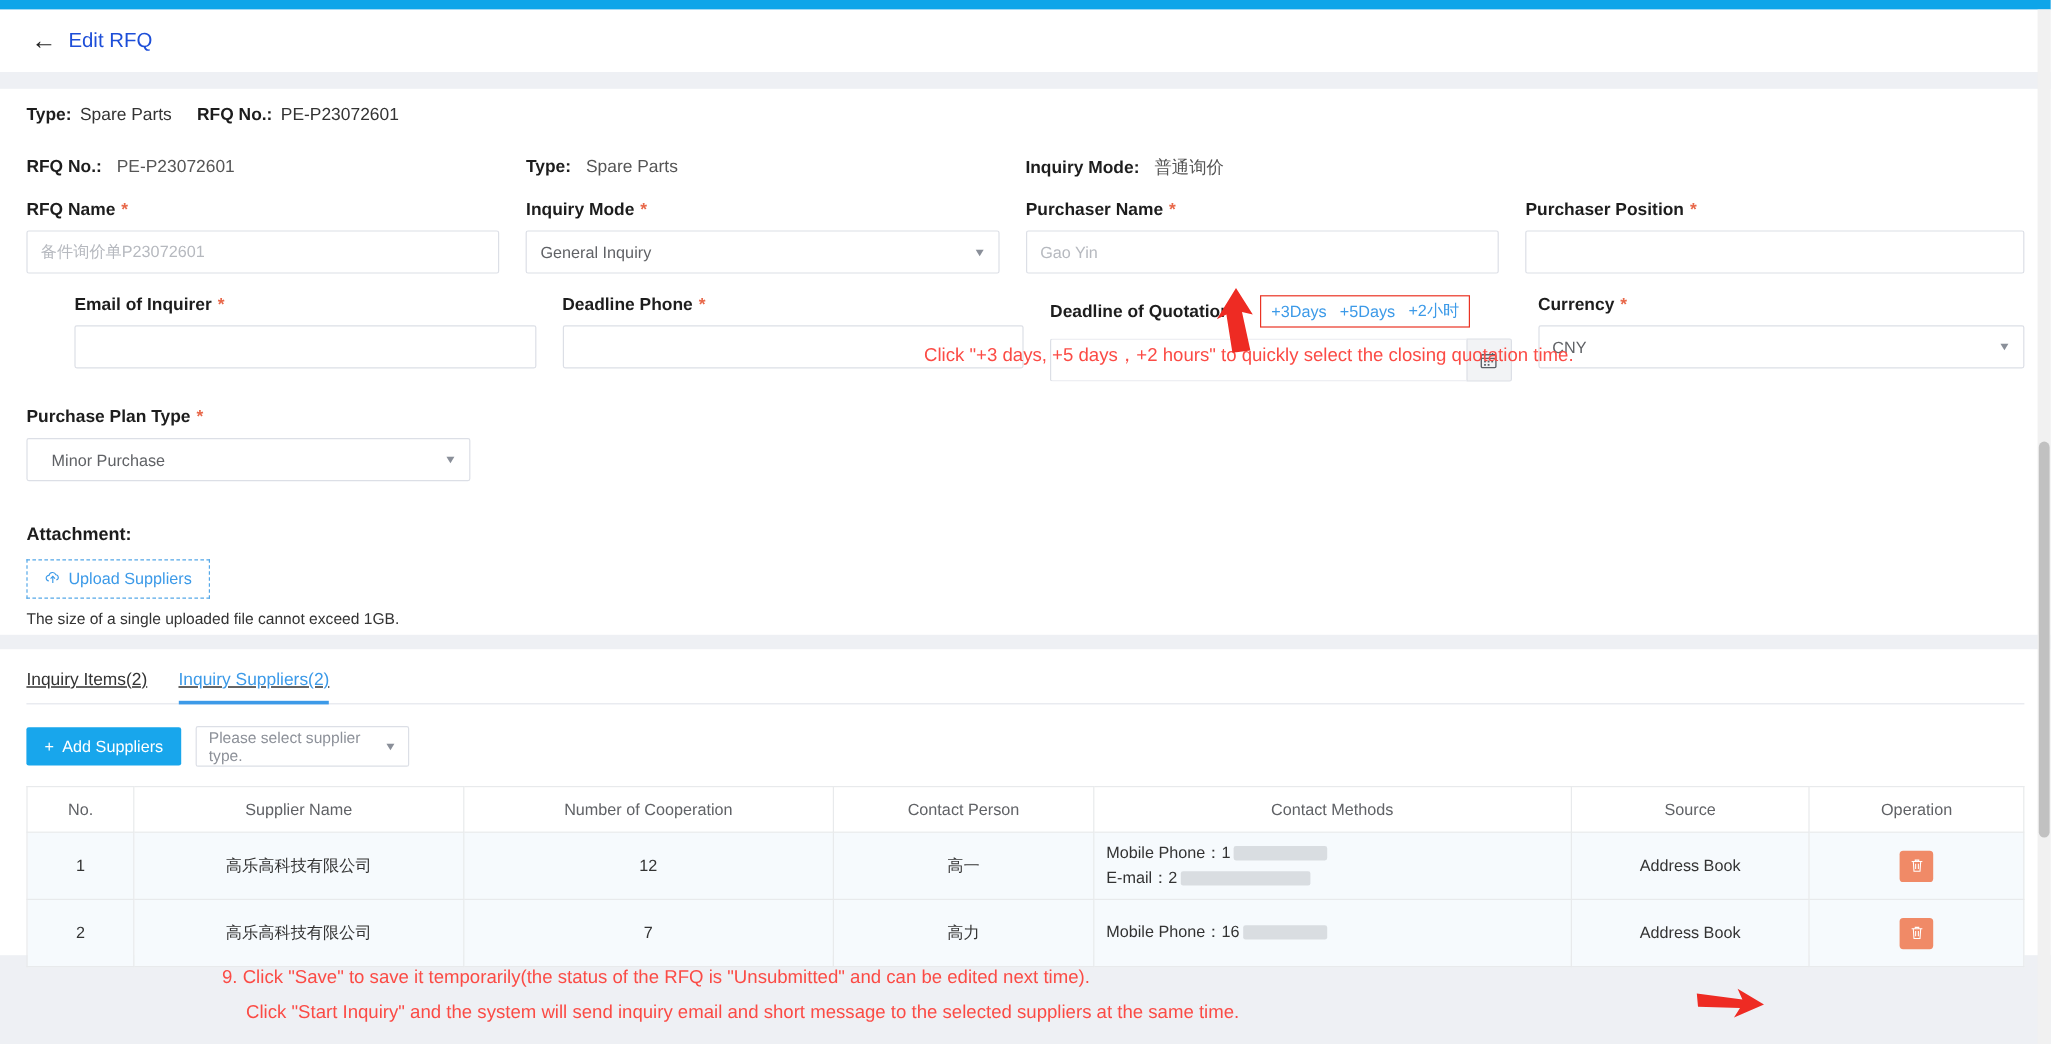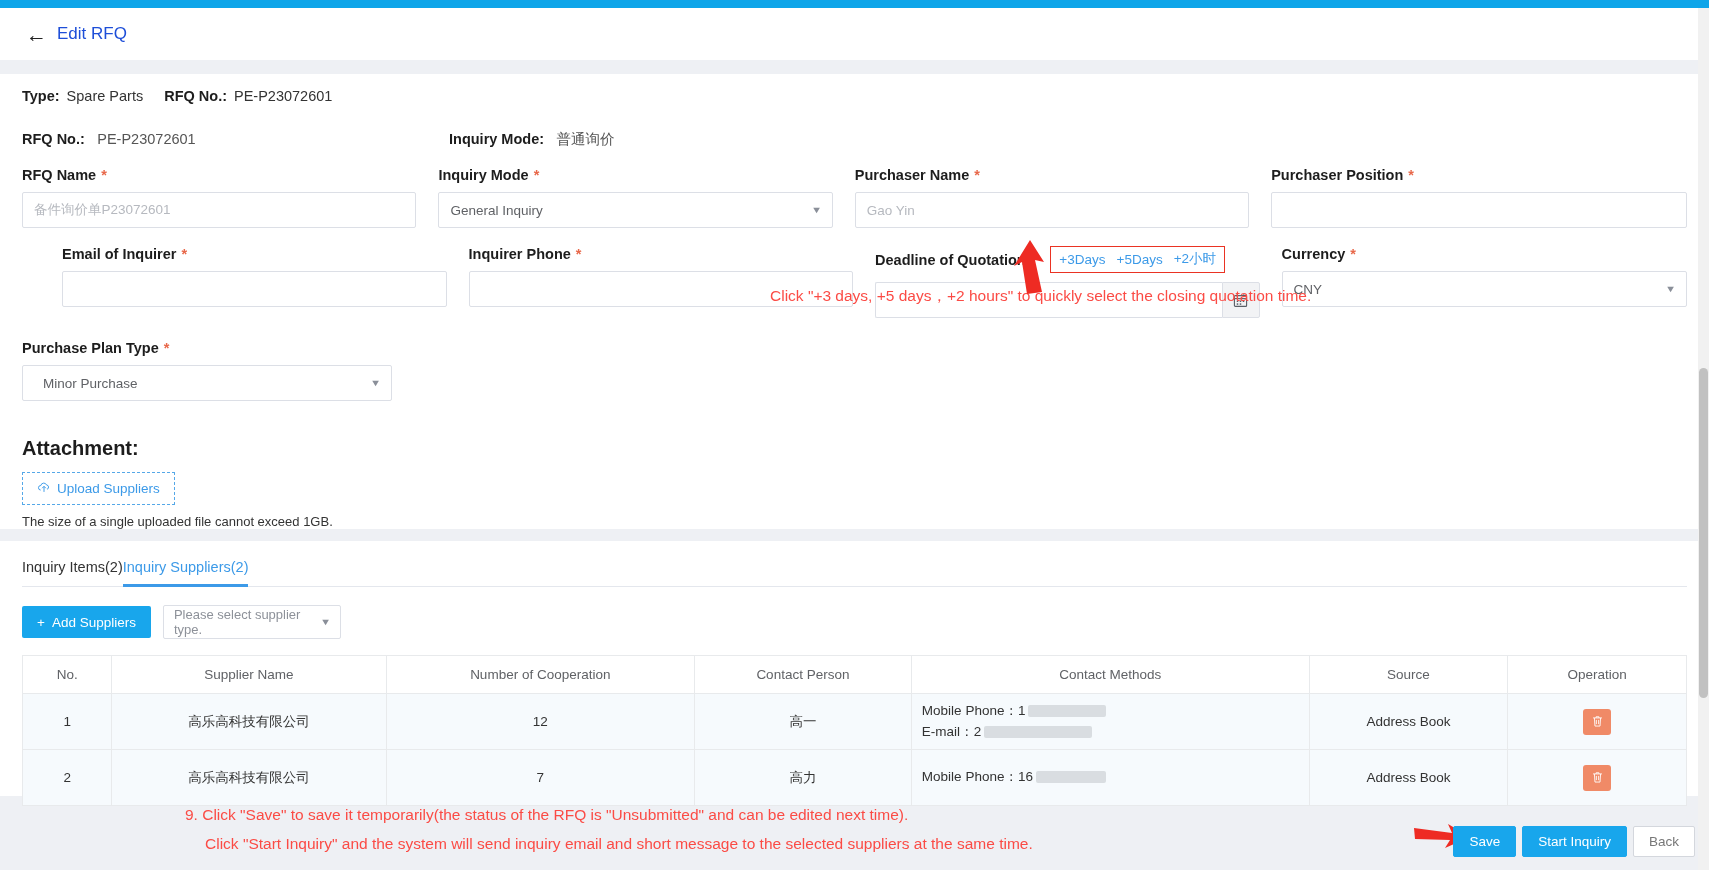--- a/index.html
+++ b/index.html
@@ -82,38 +82,38 @@
   }
 
   .quick-box {
     border: 1px solid #ea3323; padding: 3px 8px 4px 8px; margin-left: 12px;
     display: inline-flex; gap: 11px; align-items: center;
   }
   .quick-link { color: #3c9ae8; font-size: 13.5px; font-weight: normal; cursor: pointer; }
 
   .plan-row { margin-top: 22px; }
   .attach-row { margin-top: 36px; }
-  .attach-label { font-size: 20px; font-weight: bold; color: #1d1d1d; }
+  .attach-label { font-size: 15px; font-weight: bold; color: #1d1d1d; }
   .upload-btn {
     margin-top: 12px;
     display: inline-flex; align-items: center; gap: 6px;
     border: 1px dashed #55a8e8; color: #3c9ae8;
     padding: 7px 14px; font-size: 13.5px; background: #fff; cursor: pointer;
   }
   .upload-note { margin-top: 9px; font-size: 13px; color: #333; }
 
   
   .anno {
     position: absolute; color: #fb4b45; font-size: 15.5px; white-space: nowrap;
     pointer-events: none;
   }
   .arrow-up { position: absolute; pointer-events: none; }
 
   
-  .tabs { display: flex; padding: 18px 22px 0 22px; align-items: flex-end; }
+  .tabs { display: flex; gap: 26px; padding: 18px 22px 0 22px; align-items: flex-end; text-decoration: underline; }
   .tab { font-size: 14.5px; color: #333; padding-bottom: 11px; cursor: pointer; position: relative; }
   .tab.active { color: #3c9ae8; }
   .tab.active::after {
     content: ""; position: absolute; left: 0; right: 0; bottom: -1px; height: 3px; background: #3c9ae8;
   }
   .tabs-line { height: 1px; background: #e4e7ed; margin: 0 22px; }
 
   .toolbar { display: flex; align-items: center; gap: 12px; padding: 18px 22px 0 22px; }
   .btn-primary {
     background: #18a6ec; color: #fff; border: none; border-radius: 2px;
@@ -193,20 +193,24 @@
         <b>RFQ No.:</b>
         <span class="summary-val">PE-P23072601</span>
       </div>
 
       <div class="row">
         <div class="field static">
           <span class="static-label">RFQ No.:</span>
           <span class="static-value">PE-P23072601</span>
         </div>
         <div class="field static">
+          <span class="static-label">Type:</span>
+          <span class="static-value">Spare Parts</span>
+        </div>
+        <div class="field static">
           <span class="static-label">Inquiry Mode:</span>
           <span class="static-value">普通询价</span>
         </div>
         <div class="field static"></div>
       </div>
 
       <div class="row" style="margin-top:10px;">
         <div class="field">
           <div class="flabel">
             <span>RFQ Name</span>
@@ -247,21 +251,21 @@
         <div class="field">
           <div class="flabel">
             <span>Email of Inquirer</span>
             <span class="req">*</span>
           </div>
           <div class="inp"></div>
         </div>
 
         <div class="field">
           <div class="flabel">
-            <span>Inquirer Phone</span>
+            <span>Deadline Phone</span>
             <span class="req">*</span>
           </div>
           <div class="inp"></div>
         </div>
 
         <div class="field">
           <div class="flabel">
             <span>Deadline of Quotation</span>
             <span class="req">*</span>
             <span class="quick-box">
@@ -434,23 +438,18 @@
     </table>
   </div>
 
   <div class="anno" style="left:185px; top:806px;">9. Click "Save" to save it temporarily(the status of the RFQ is "Unsubmitted" and can be edited next time).</div>
   <div class="anno" style="left:205px; top:835px;">Click "Start Inquiry" and the system will send inquiry email and short message to the selected suppliers at the same time.</div>
 
   <svg class="arrow-up" style="left:1412px; top:822px;" width="60" height="30" viewBox="0 0 60 30">
     <path d="M2 6 L40 11 L36 2 L58 15 L33 26 L38 18 L3 17 Z" fill="#ee2b23"></path>
   </svg>
 
-  <div class="footer-btns">
-    <div class="fbtn blue">Save</div>
-    <div class="fbtn blue">Start Inquiry</div>
-    <div class="fbtn plain">Back</div>
-  </div>
 
   <div class="scrollbar">
     <div class="scroll-thumb"></div>
   </div>
 
 </div>
 
 </body></html>

